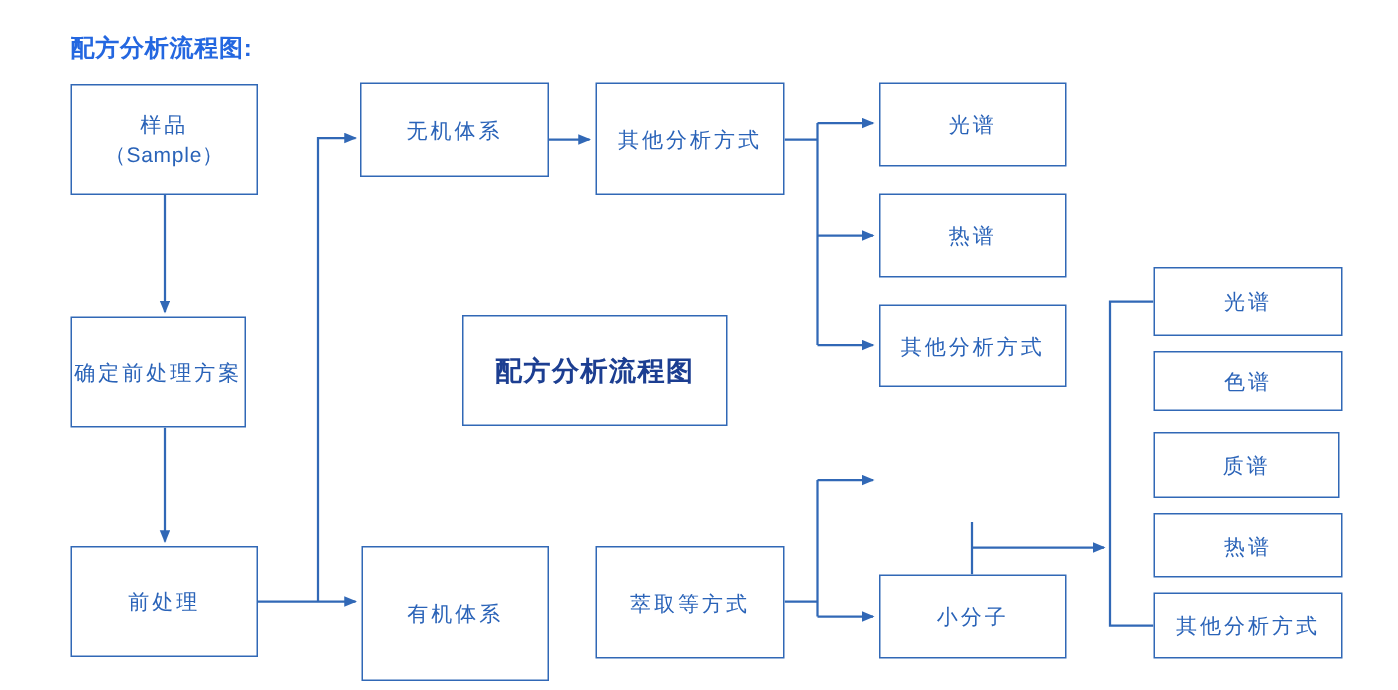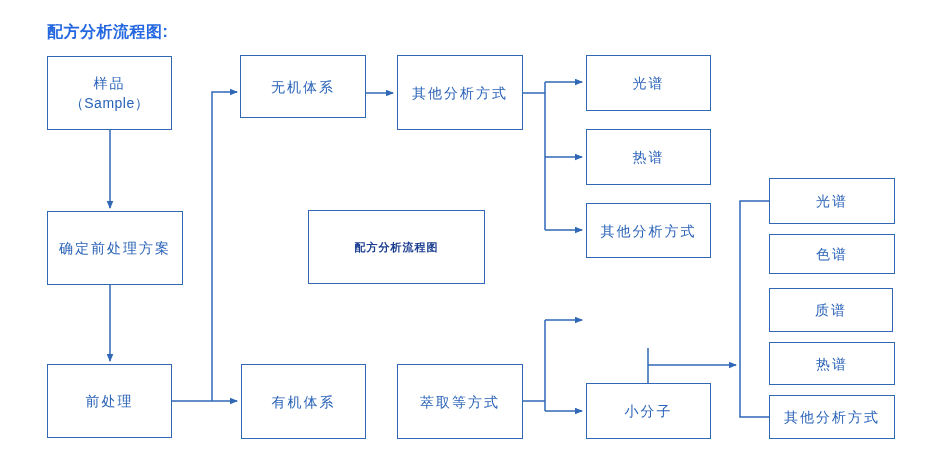--- a/index.html
+++ b/index.html
@@ -17,21 +17,21 @@
   }
   .node{
     position:absolute;box-sizing:border-box;
     border:1.5px solid #3168b6;background:#ffffff;
     display:flex;flex-direction:column;align-items:center;justify-content:center;
     color:#2a63b8;font-size:14px;letter-spacing:2px;
     text-align:center;line-height:20px;white-space:nowrap;
   }
   .node .en{letter-spacing:0.5px;}
   .node.center-label{
-    font-weight:bold;color:#1c3e91;font-size:11px;letter-spacing:1px;
+    font-weight:bold;color:#1c3e91;font-size:18px;letter-spacing:1px;
     border-color:#3168b6;
   }
 </style>
 </head>
 <body>
 
 <div class="stage">
 
   <svg class="connectors" width="932" height="460" viewBox="0 0 932 460">
     <defs>
@@ -58,41 +58,41 @@
     </g>
   </svg>
 
   <div class="title">配方分析流程图:</div>
 
   <div class="node" style="left:47px;top:45px;width:125px;height:74px">
     <span>样品</span>
     <span class="en">（Sample）</span>
   </div>
 
-  <div class="node" style="left:47px;top:200px;width:136px;height:74px">
+  <div class="node" style="left:47px;top:200px;width:117px;height:74px">
     <span>确定前处理方案</span>
   </div>
 
   <div class="node" style="left:47px;top:353px;width:125px;height:74px">
     <span>前处理</span>
   </div>
 
   <div class="node" style="left:240px;top:44px;width:126px;height:63px">
     <span>无机体系</span>
   </div>
 
   <div class="node" style="left:397px;top:44px;width:126px;height:75px">
     <span>其他分析方式</span>
   </div>
 
   <div class="node center-label" style="left:308px;top:199px;width:177px;height:74px">
     <span>配方分析流程图</span>
   </div>
 
-  <div class="node" style="left:241px;top:353px;width:125px;height:75px">
+  <div class="node" style="left:241px;top:353px;width:125px;height:90px">
     <span>有机体系</span>
   </div>
 
   <div class="node" style="left:397px;top:353px;width:126px;height:75px">
     <span>萃取等方式</span>
   </div>
 
   <div class="node" style="left:586px;top:44px;width:125px;height:56px">
     <span>光谱</span>
   </div>

